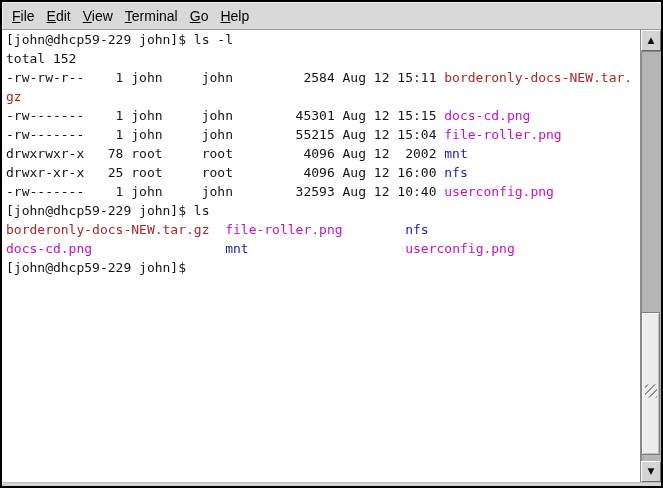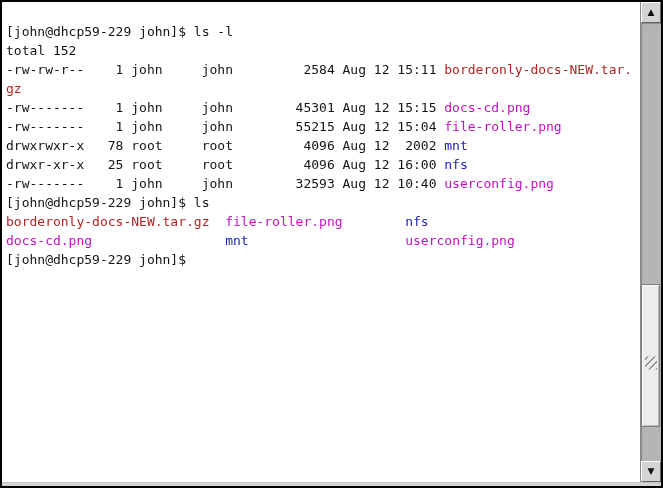--- a/index.html
+++ b/index.html
@@ -18,21 +18,21 @@
   }
   .menu-item{
     font-size:14px; color:#000; padding:3px 6px; cursor:default;
     white-space:nowrap;
   }
   .menu-item .mnemonic{text-decoration:underline;}
   
   .content{flex:1; display:flex; min-height:0; background:#fff;}
   .term{
     flex:1; overflow:hidden; background:#ffffff;
-    padding:20px 0 0 4px;
+    padding:0 0 0 4px;
     font-family:"DejaVu Sans Mono", monospace;
     font-size:13px; line-height:19px; white-space:pre;
   }
   .term-line{height:19px;}
   
   .scrollbar{
     flex:0 0 20px; width:20px; display:flex; flex-direction:column;
     background:#b5b5b5; border-left:1px solid #8a8a8a;
   }
   .sb-btn{
@@ -58,20 +58,28 @@
       transparent 0 1.5px, #8f8f8f 1.5px 2.5px, #f8f8f8 2.5px 3.5px, transparent 3.5px 5px);
   }
   
   .bottom-frame{flex:0 0 3px; height:3px; background:#d4d4d4; border-top:1px solid #c0c0c0;}
 </style>
 </head>
 <body>
 
 <div class="window">
 
+  <div class="menubar" id="menubar" style="background: rgb(217, 217, 217);">
+      <span class="menu-item"><span class="mnemonic">F</span>ile</span>
+      <span class="menu-item"><span class="mnemonic">E</span>dit</span>
+      <span class="menu-item"><span class="mnemonic">V</span>iew</span>
+      <span class="menu-item"><span class="mnemonic">T</span>erminal</span>
+      <span class="menu-item"><span class="mnemonic">G</span>o</span>
+      <span class="menu-item"><span class="mnemonic">H</span>elp</span>
+    </div>
 
   <div class="content">
     <div class="term" id="term" style="background: rgb(255, 255, 255);"><div class="term-line"><span style="color: rgb(20, 20, 20);">[john@dhcp59-229 john]$ ls -l</span></div><div class="term-line"><span style="color: rgb(20, 20, 20);">total 152</span></div><div class="term-line"><span style="color: rgb(20, 20, 20);">-rw-rw-r--    1 john     john         2584 Aug 12 15:11 </span><span style="color: rgb(179, 36, 36);">borderonly-docs-NEW.tar.</span></div><div class="term-line"><span style="color: rgb(179, 36, 36);">gz</span></div><div class="term-line"><span style="color: rgb(20, 20, 20);">-rw-------    1 john     john        45301 Aug 12 15:15 </span><span style="color: rgb(197, 15, 197);">docs-cd.png</span></div><div class="term-line"><span style="color: rgb(20, 20, 20);">-rw-------    1 john     john        55215 Aug 12 15:04 </span><span style="color: rgb(197, 15, 197);">file-roller.png</span></div><div class="term-line"><span style="color: rgb(20, 20, 20);">drwxrwxr-x   78 root     root         4096 Aug 12  2002 </span><span style="color: rgb(32, 32, 184);">mnt</span></div><div class="term-line"><span style="color: rgb(20, 20, 20);">drwxr-xr-x   25 root     root         4096 Aug 12 16:00 </span><span style="color: rgb(32, 32, 184);">nfs</span></div><div class="term-line"><span style="color: rgb(20, 20, 20);">-rw-------    1 john     john        32593 Aug 12 10:40 </span><span style="color: rgb(197, 15, 197);">userconfig.png</span></div><div class="term-line"><span style="color: rgb(20, 20, 20);">[john@dhcp59-229 john]$ ls</span></div><div class="term-line"><span style="color: rgb(179, 36, 36);">borderonly-docs-NEW.tar.gz</span><span style="color: rgb(20, 20, 20);">  </span><span style="color: rgb(197, 15, 197);">file-roller.png</span><span style="color: rgb(20, 20, 20);">        </span><span style="color: rgb(32, 32, 184);">nfs</span></div><div class="term-line"><span style="color: rgb(197, 15, 197);">docs-cd.png</span><span style="color: rgb(20, 20, 20);">                 </span><span style="color: rgb(32, 32, 184);">mnt</span><span style="color: rgb(20, 20, 20);">                    </span><span style="color: rgb(197, 15, 197);">userconfig.png</span></div><div class="term-line"><span style="color: rgb(20, 20, 20);">[john@dhcp59-229 john]$ </span></div></div>
 
     <div class="scrollbar">
       <div class="sb-btn">
         <span class="sb-icon">▲</span>
       </div>
       <div class="sb-trough">
         <div class="sb-thumb">

